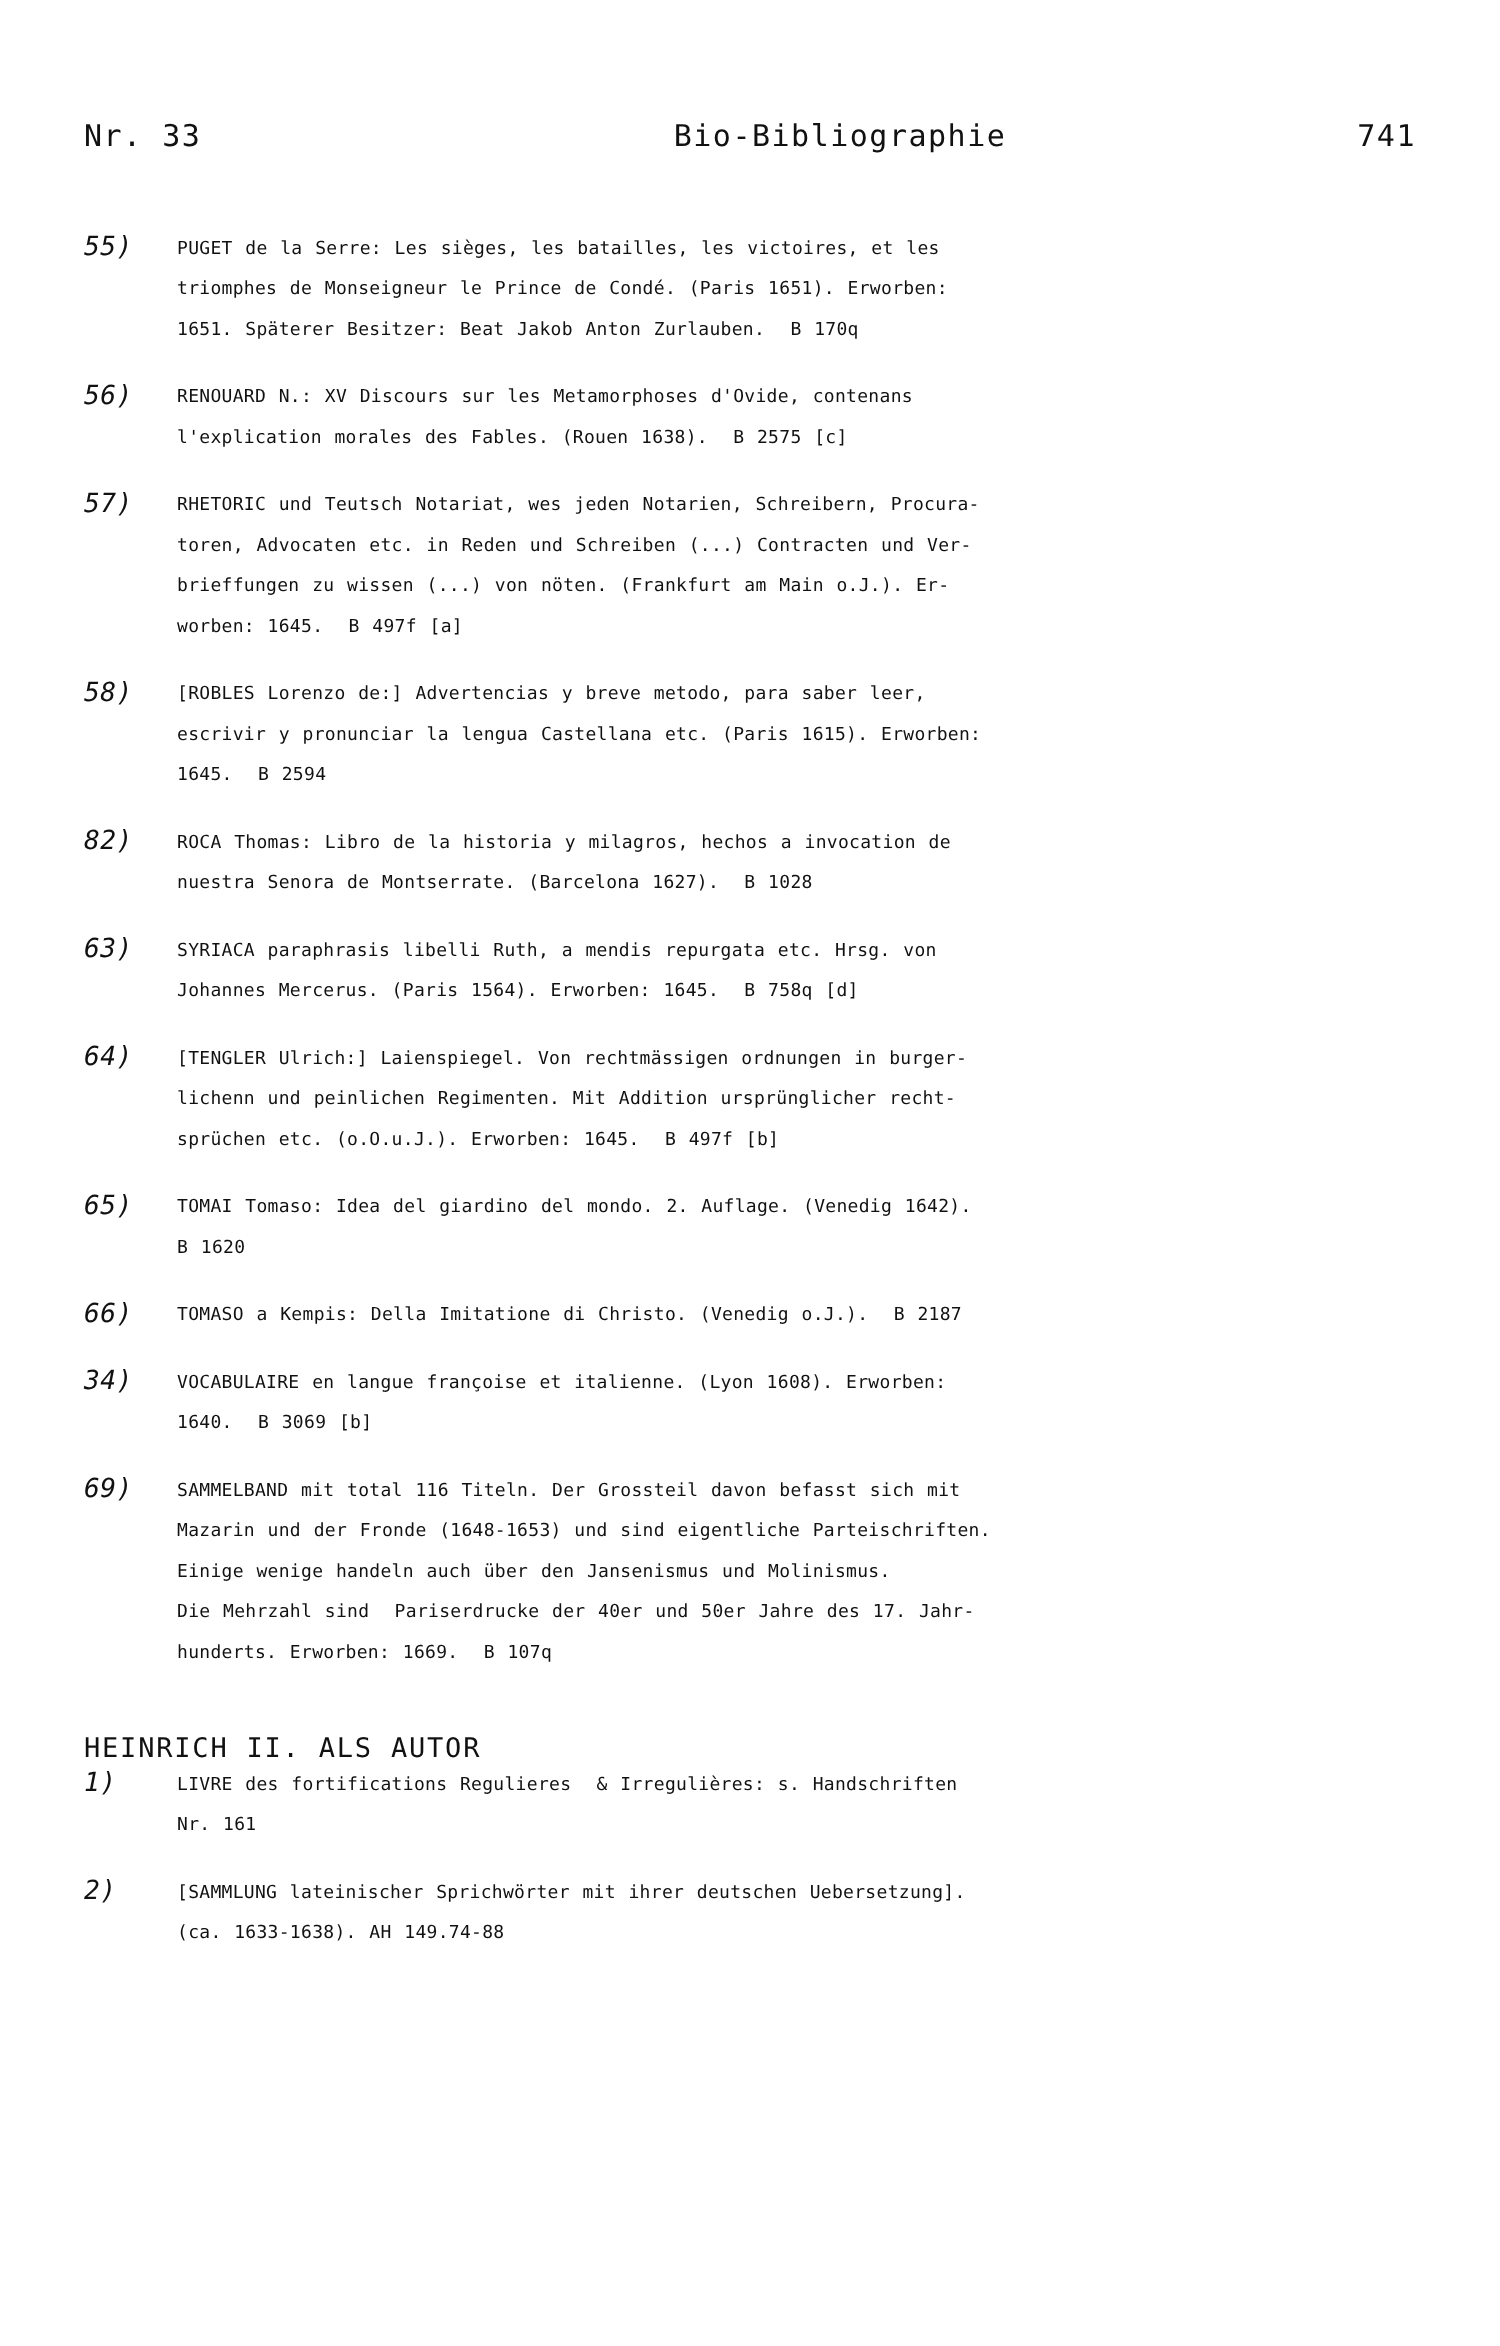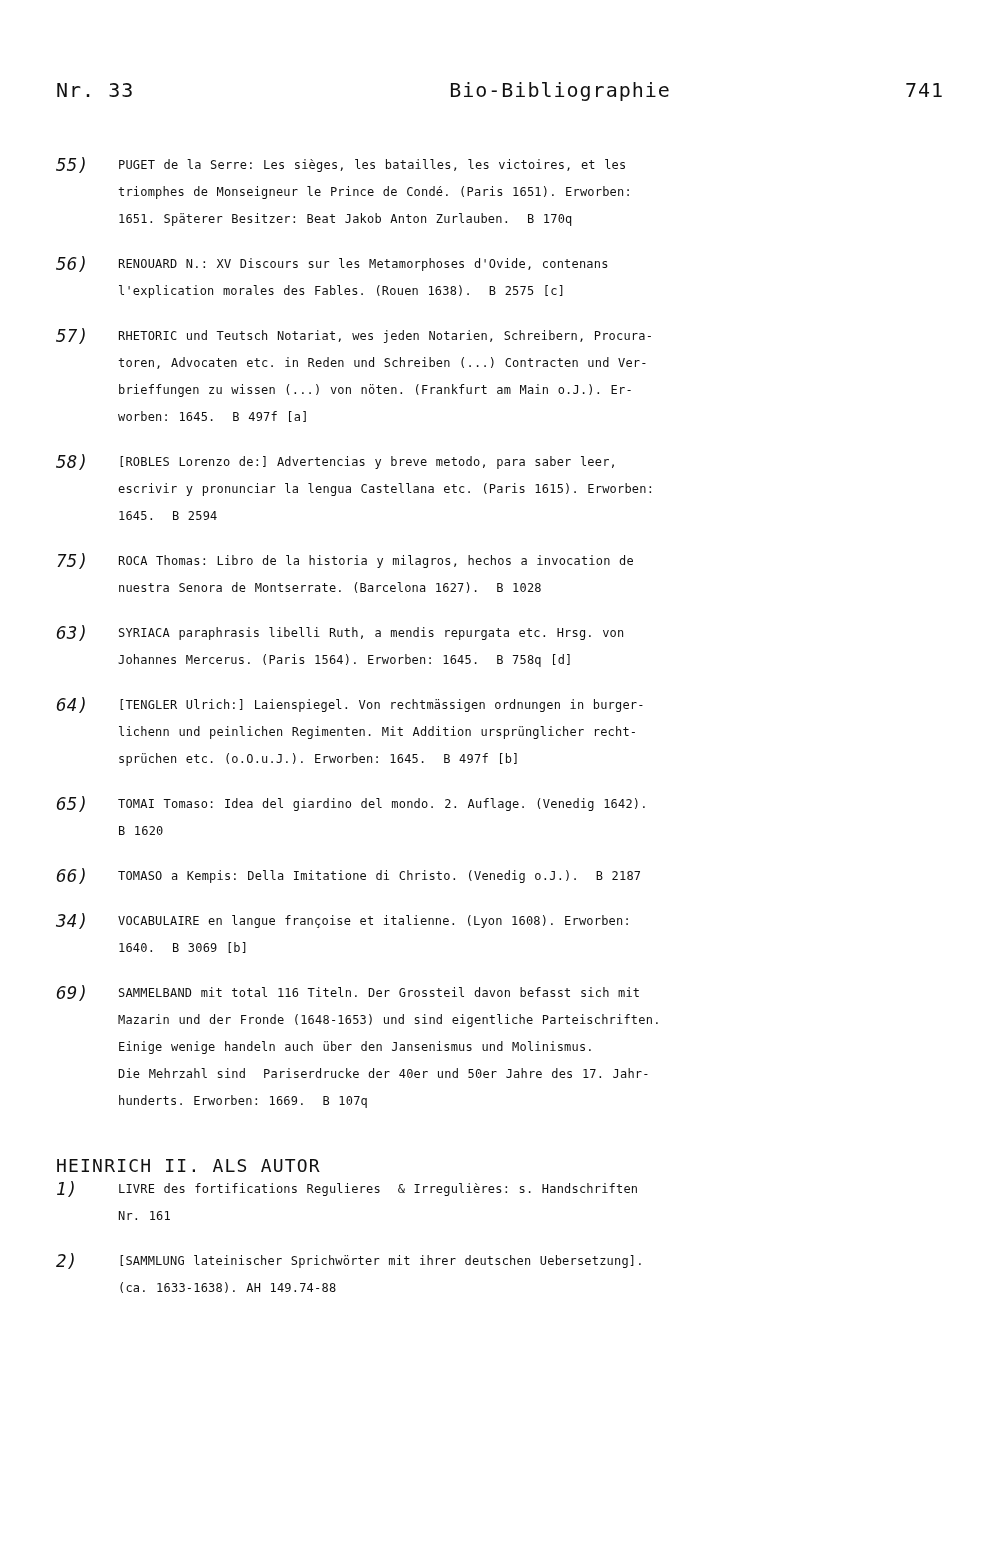--- a/index.html
+++ b/index.html
@@ -119,21 +119,21 @@
 brieffungen zu wissen (...) von nöten. (Frankfurt am Main o.J.). Er-
 worben: 1645.  B 497f [a]</div>
     </div>
     <div class="entry">
       <div class="num">58)</div>
       <div class="body">[ROBLES Lorenzo de:] Advertencias y breve metodo, para saber leer,
 escrivir y pronunciar la lengua Castellana etc. (Paris 1615). Erworben:
 1645.  B 2594</div>
     </div>
     <div class="entry">
-      <div class="num">75)</div>
+      <div class="num">82)</div>
       <div class="body">ROCA Thomas: Libro de la historia y milagros, hechos a invocation de
 nuestra Senora de Montserrate. (Barcelona 1627).  B 1028</div>
     </div>
     <div class="entry">
       <div class="num">63)</div>
       <div class="body">SYRIACA paraphrasis libelli Ruth, a mendis repurgata etc. Hrsg. von
 Johannes Mercerus. (Paris 1564). Erworben: 1645.  B 758q [d]</div>
     </div>
     <div class="entry">
       <div class="num">64)</div>

